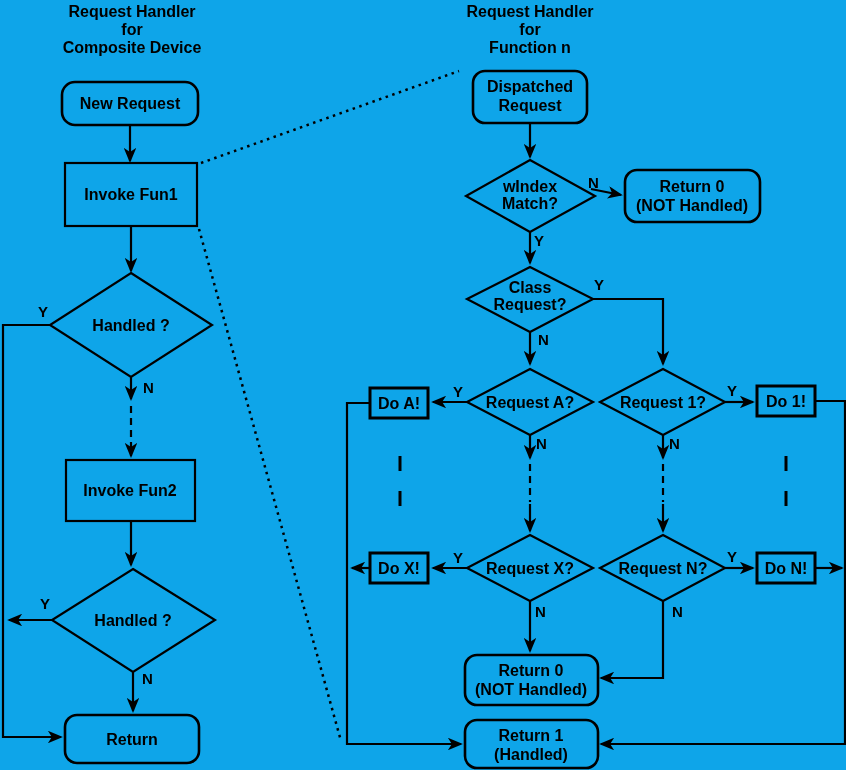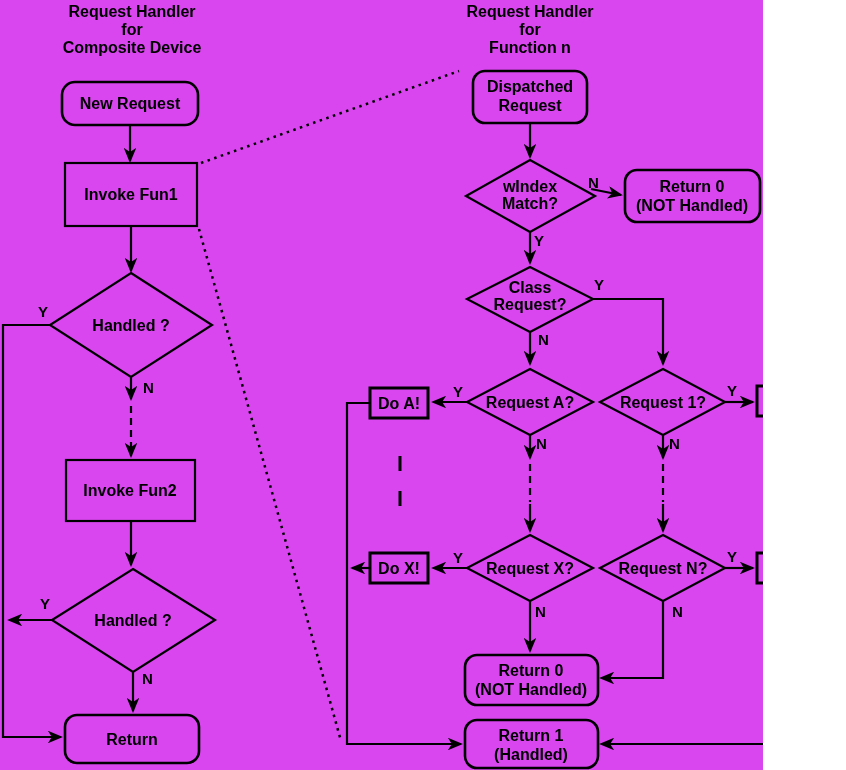--- a/index.html
+++ b/index.html
@@ -1,20 +1,20 @@
 <!DOCTYPE html>
 <html><head>
 <meta charset="utf-8">
 <style>
   html, body { margin: 0; padding: 0; background: #ffffff; }
   .canvas {
     position: relative;
-    width: 763px;
+    width: 846px;
     height: 770px;
-    background: #d946ef;
+    background: #0ea5e9;
     overflow: hidden;
   }
   svg { display: block; }
   .shape  { fill: none; stroke: #000000; stroke-width: 2.2; }
   .round  { stroke-width: 2.6; }
   .dobox  { stroke-width: 3; }
   .edge   { fill: none; stroke: #000000; stroke-width: 2.2; }
   .dashed { stroke-dasharray: 7 5; }
   .dotted { stroke-dasharray: 2.5 4.5; stroke-width: 2.5; }
   .ellip  { stroke: #000000; stroke-width: 3; }

